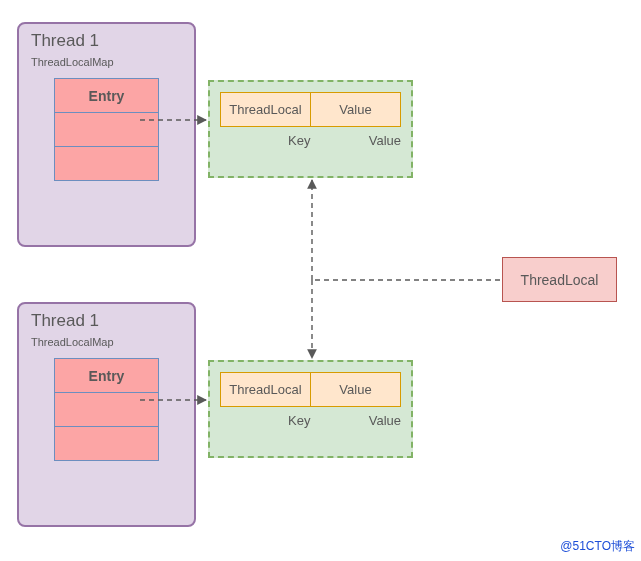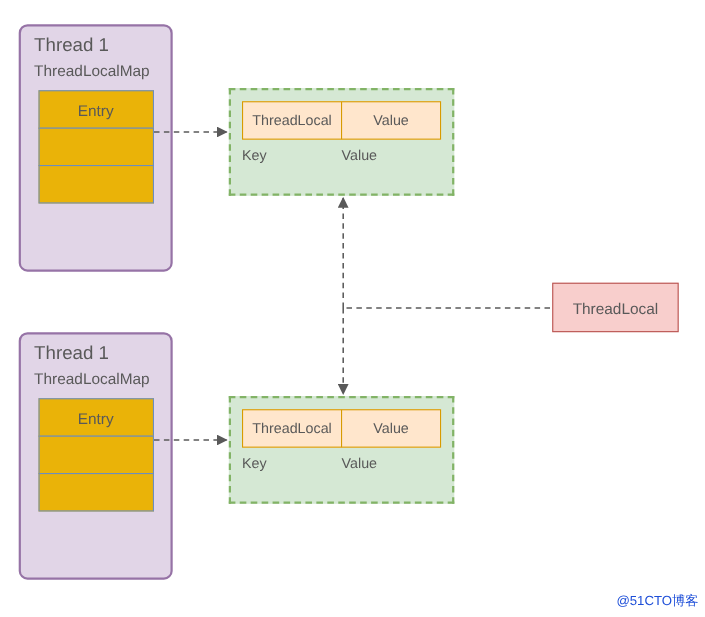--- a/index.html
+++ b/index.html
@@ -8,41 +8,42 @@
     width: 641px;
     height: 561px;
     position: relative;
     font-family: "Helvetica Neue", Arial, sans-serif;
     background: #ffffff;
     color: #595959;
     font-size: 14px;
   }
   .thread-box {
     position: absolute;
-    width: 140px;
+    width: 179px;
     height: 225px;
     border: 2px solid #9673a6;
     border-radius: 8px;
     background: #e1d5e7;
     padding: 7px 10px 10px 10px;
   }
   .thread-title { font-size: 17px; text-align: left; margin-bottom: 5px; padding-left: 2px; }
-  .thread-sub { font-size: 14px; text-align: left; margin-bottom: 10px; padding-left: 2px; }
+  .thread-sub { font-size: 11px; text-align: left; margin-bottom: 10px; padding-left: 2px; }
   .entry-stack {
     width: 105px;
     margin: 0 auto;
   }
   .entry-cell {
     border: 1px solid #6c8ebf;
-    background: #eab308;
+    background: #fca5a5;
     height: 35px;
     display: flex;
     align-items: center;
     justify-content: center;
     margin-top: -1px;
+    font-weight: bold;
   }
   .entry-cell:first-child { margin-top: 0; }
   .map-box {
     position: absolute;
     width: 205px;
     height: 98px;
     border: 2px dashed #82b366;
     background: #d5e8d4;
     padding: 10px 10px 8px 10px;
   }
@@ -52,21 +53,21 @@
     height: 35px;
     background: #ffe6cc;
     border: 1px solid #d79b00;
     display: flex;
     align-items: center;
     justify-content: center;
     font-size: 13px;
   }
   .kv-cell + .kv-cell { margin-left: -1px; }
   .kv-labels { display: flex; margin-top: 6px; }
-  .kv-labels div { flex: 1; text-align: left; font-size: 13px; }
+  .kv-labels div { flex: 1; text-align: right; font-size: 13px; }
   .tl-box {
     position: absolute;
     width: 115px;
     height: 45px;
     border: 1px solid #b85450;
     background: #f8cecc;
     display: flex;
     align-items: center;
     justify-content: center;
     font-size: 14px;

